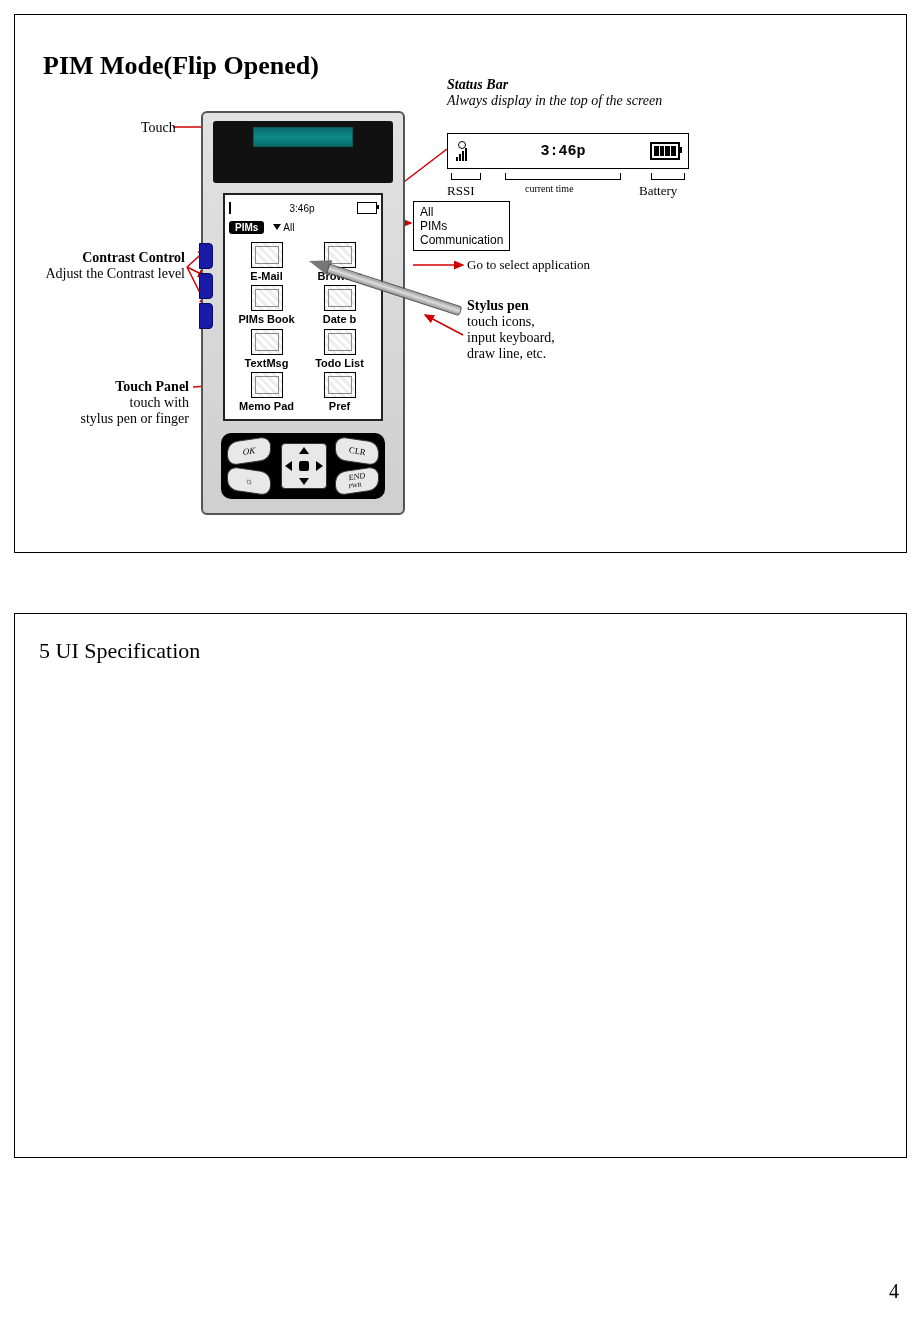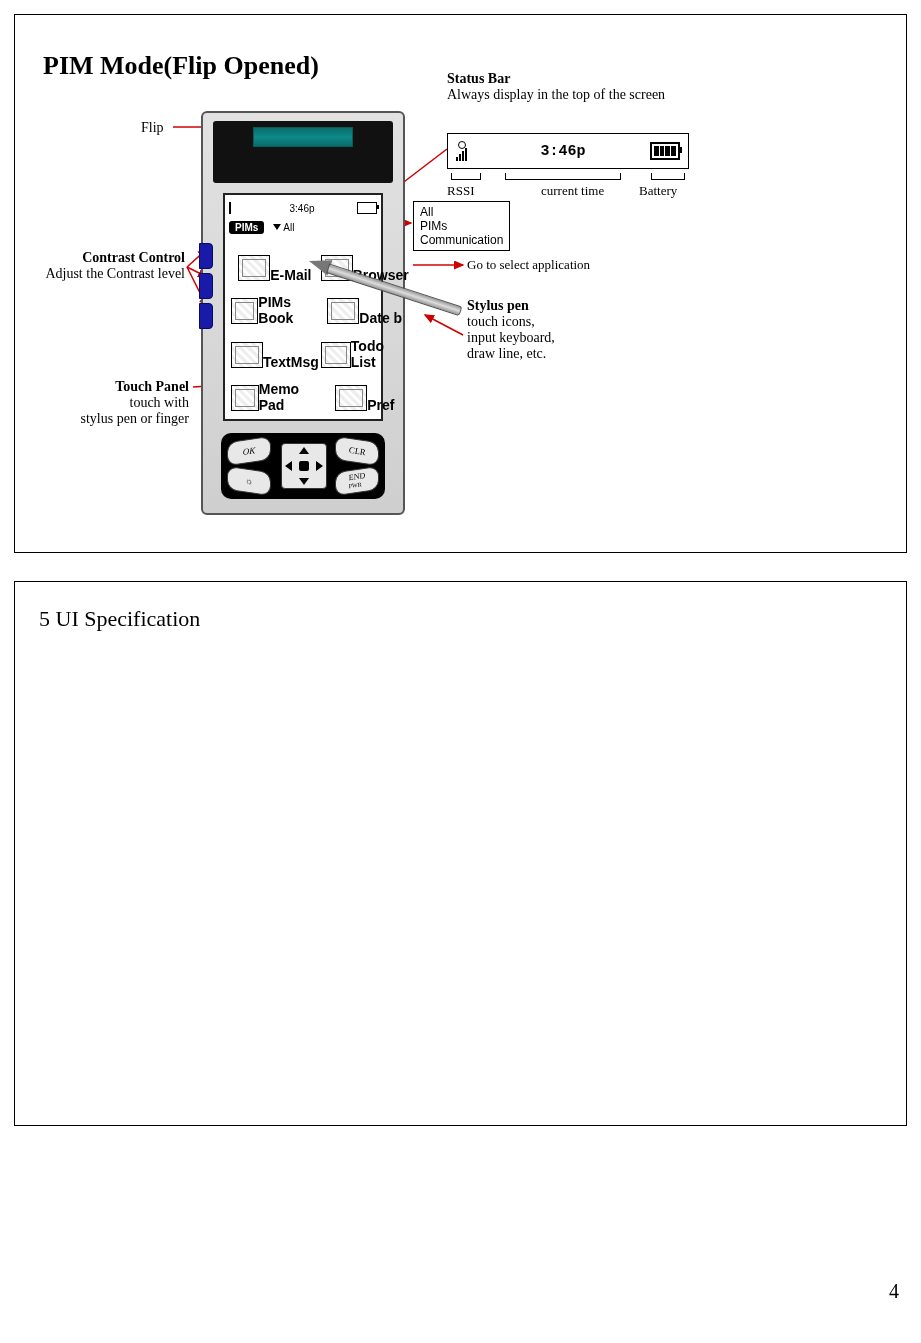--- a/index.html
+++ b/index.html
@@ -14,21 +14,21 @@
     border: 1.5px solid #000;
     margin: 14px 14px 0 14px;
     position: relative;
     box-sizing: border-box;
   }
   .slide1 {
     height: 539px;
   }
   .slide2 {
     height: 545px;
-    margin-top: 28px;
+    margin-top: 60px;
   }
   .title1 {
     position: absolute;
     left: 28px;
     top: 36px;
     font-weight: bold;
     font-size: 26px;
     font-family: Georgia, "Times New Roman", serif;
   }
   .title2 {
@@ -107,22 +107,22 @@
 
   .app-grid {
     position: absolute;
     left: 6px; right: 6px; top: 46px; bottom: 6px;
     display: grid;
     grid-template-columns: 1fr 1fr;
     grid-template-rows: repeat(4, 1fr);
     gap: 2px;
   }
   .app {
-    display:flex; flex-direction:row; align-items:flex-end; justify-content:center;
-    font-size:14px; font-family: Verdana, Arial, sans-serif; font-weight:bold;
+    display:flex; flex-direction:column; align-items:center; justify-content:center;
+    font-size:11px; font-family: Verdana, Arial, sans-serif; font-weight:bold;
   }
   .app .ic {
     width: 30px; height: 24px; border:1px solid #000; margin-bottom:2px;
     background: repeating-linear-gradient(45deg,#eee,#eee 3px,#fff 3px,#fff 6px);
     position:relative;
   }
   .app .ic::after{content:"";position:absolute;inset:3px;border:1px solid #888;}
 
   .keypad {
     position: absolute;
@@ -162,23 +162,23 @@
   .stylus .shaft{position:absolute;left:20px;right:0;top:4px;height:8px;background:linear-gradient(#999,#ddd,#999);border:1px solid #555;border-radius:0 3px 3px 0;}
   .stylus .tip{position:absolute;left:0;top:0;width:0;height:0;border-top:8px solid transparent;border-bottom:8px solid transparent;border-right:22px solid #777;}
 
   
   .callout { position:absolute; font-size:14px; }
   .callout b { font-weight: bold; }
 
   .flip-label { left: 126px; top: 105px; }
   .contrast-label { left: 10px; top: 235px; text-align:right; width:160px;}
   .touch-label { left: 28px; top: 364px; text-align:right; width:146px;}
-  .statusbar-label { left: 432px; top: 56px; }
+  .statusbar-label { left: 432px; top: 62px; font-style: italic; }
   .rssi-label { left: 432px; top: 168px; font-size:13px;}
-  .ctime-label { left: 526px; top: 168px; font-size:13px;}
+  .ctime-label { left: 510px; top: 168px; font-size:10px;}
   .battery-label { left: 624px; top: 168px; font-size:13px;}
   .goto-label { left: 452px; top: 242px; font-size:13px;}
   .styluspen-label { left: 452px; top: 276px; margin-top: 7px; }
 
   
   .big-status {
     position:absolute;
     left: 432px; top: 118px;
     width: 242px; height: 36px;
     border: 1.5px solid #000;
@@ -331,21 +331,21 @@
           <span class="tri tr"></span>
       </div>
     </div>
   </div>
 
   <div class="stylus">
     <div class="tip"></div>
       <div class="shaft"></div>
   </div>
 
-  <div class="callout flip-label">Flip</div>
+  <div class="callout flip-label">Touch</div>
   <div class="callout touch-label">
     <b>Touch Panel</b><br>
     <span>touch with</span><br>
     <span>stylus pen or finger</span>
   </div>
   <div class="callout contrast-label">
     <b>Contrast Control</b><br>
     <span>Adjust the Contrast level</span>
   </div>
 

